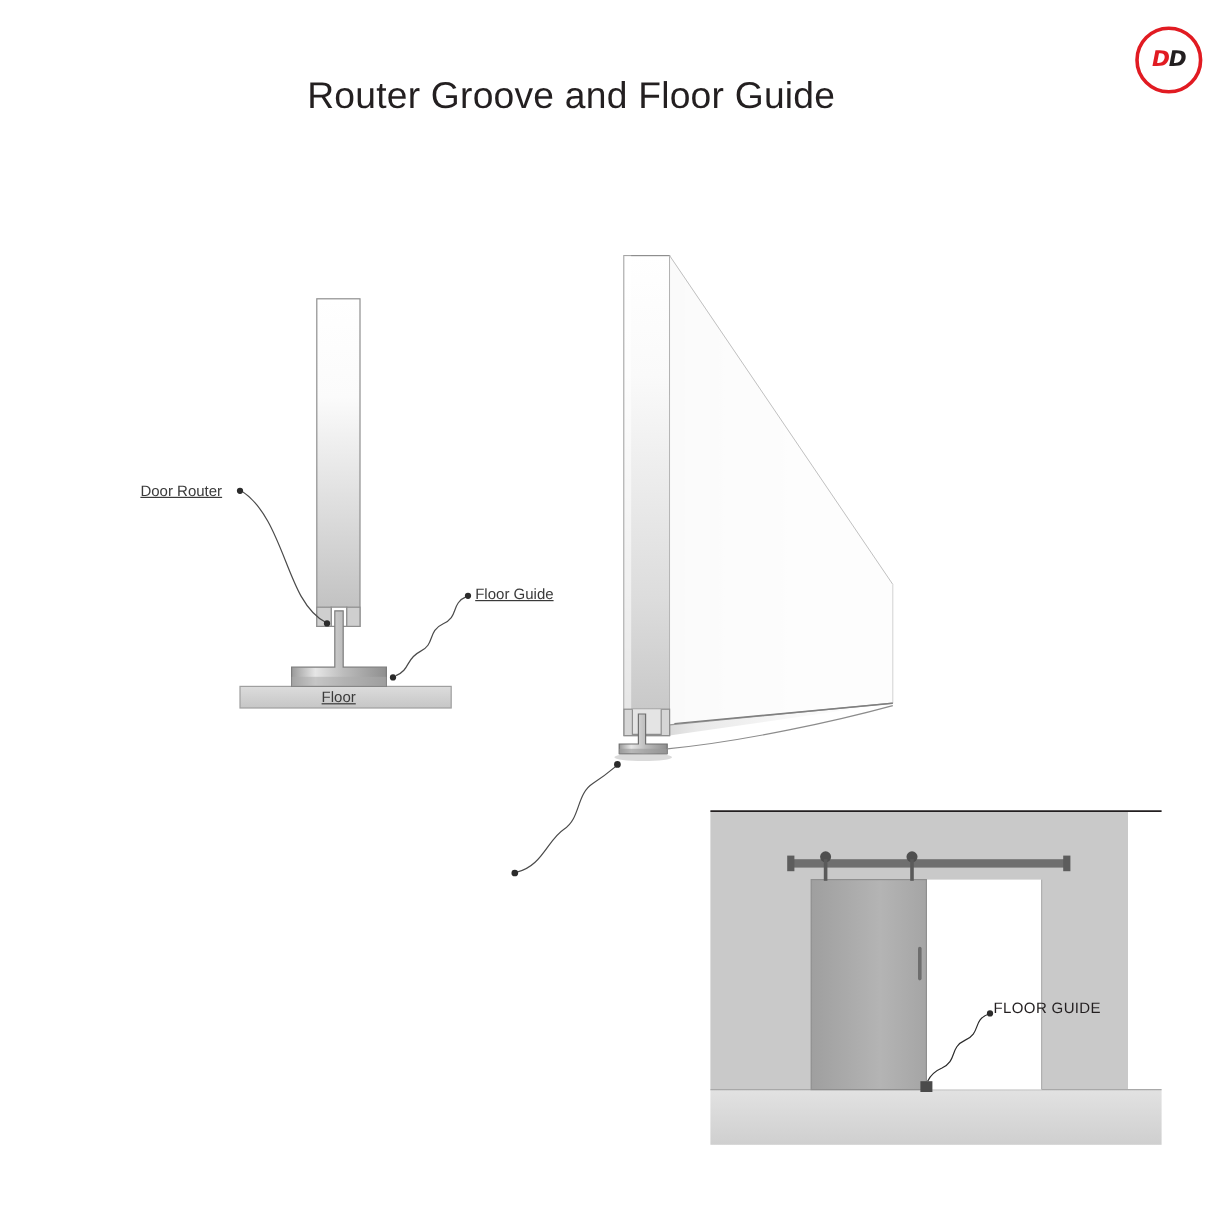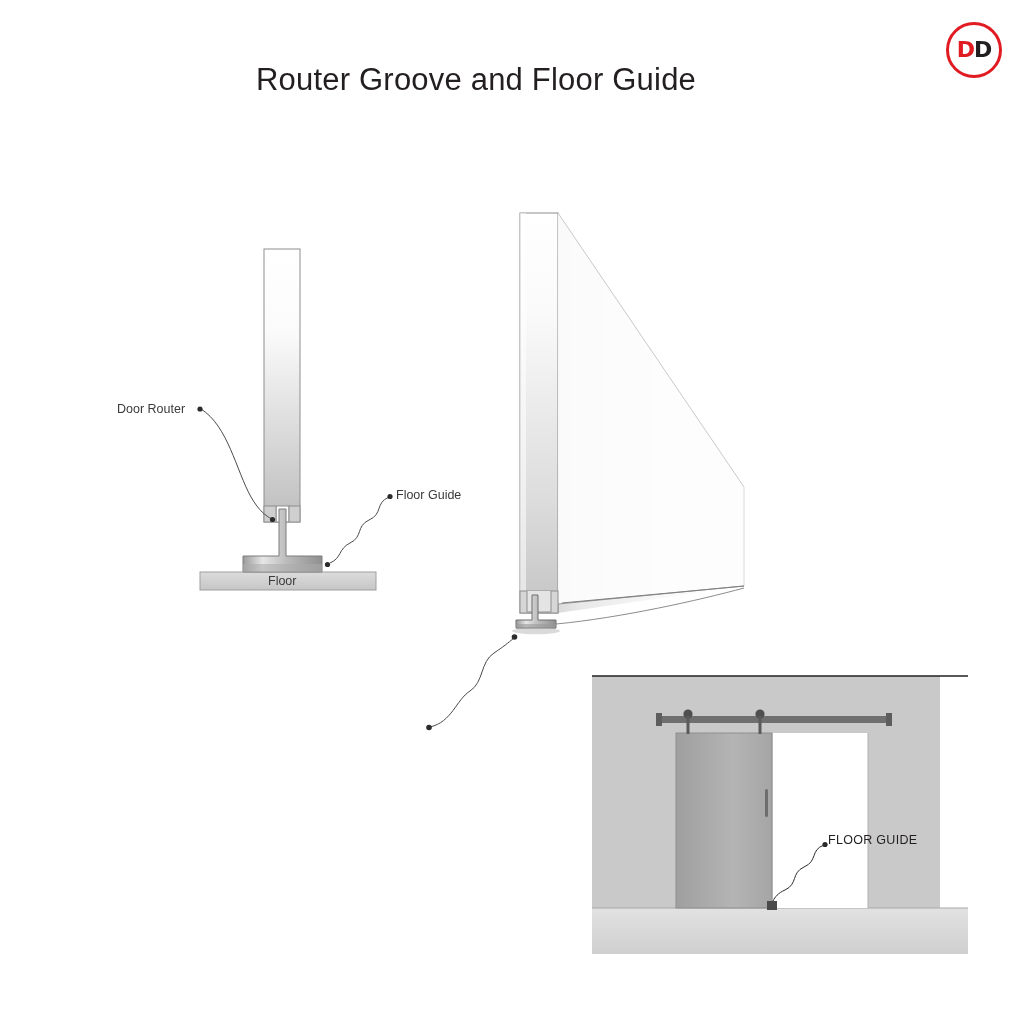--- a/index.html
+++ b/index.html
@@ -30,21 +30,22 @@
     border: 3px solid #e11b22;
     box-sizing: border-box;
     display: flex;
     align-items: center;
     justify-content: center;
     background: #ffffff;
   }
   .logo-text {
     font-family: "DejaVu Sans", sans-serif;
     font-weight: bold;
-    font-size: 22px;
+    font-style: italic;
+    font-size: 18px;
     letter-spacing: -1px;
     line-height: 1;
   }
   .logo-text .d1 { color: #e11b22; }
   .logo-text .d2 { color: #231f20; }
 
   
   .page-title {
     position: absolute;
     top: 62px;
@@ -56,20 +57,21 @@
     color: #231f20;
     letter-spacing: 0.2px;
   }
 
   
   .lbl {
     position: absolute;
     font-size: 12.5px;
     color: #3a3a3a;
     white-space: nowrap;
+    text-decoration: underline;
   }
   .lbl-multi {
     position: absolute;
     font-size: 13.5px;
     color: #231f20;
     line-height: 1.45;
     white-space: nowrap;
   }
   .panel-title {
     position: absolute;

